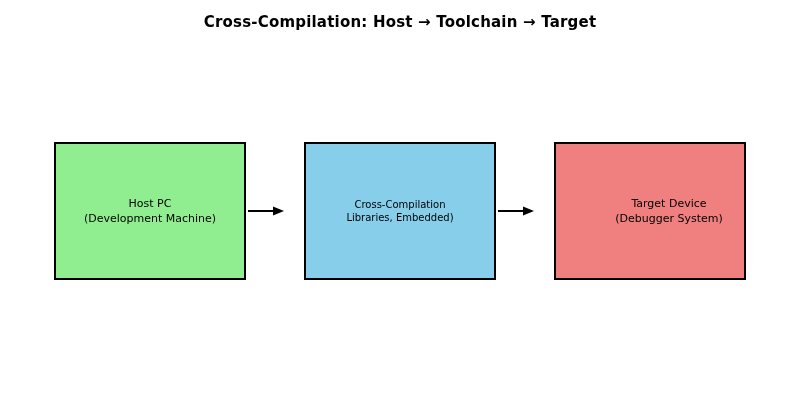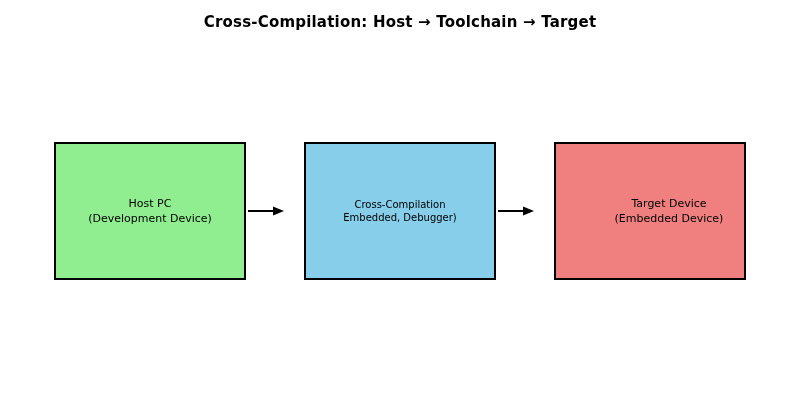--- a/index.html
+++ b/index.html
@@ -73,41 +73,41 @@
 </head>
 <body>
 
 <div class="canvas">
 
   <div class="title">Cross-Compilation: Host → Toolchain → Target</div>
 
   <div class="box box-host" style="background-color: rgb(144, 238, 144);">
     <div class="label label-lg">
       <span>Host PC</span>
-      <span>(Development Device)</span>
+      <span>(Development Machine)</span>
     </div>
   </div>
 
   <svg class="arrow arrow-1" viewBox="0 0 58 16" xmlns="http://www.w3.org/2000/svg" style="color: rgb(0, 0, 0);">
     <line x1="2" y1="8" x2="28" y2="8" stroke="currentColor" stroke-width="2"></line>
     <polygon points="27,3.5 38,8 27,12.5" fill="currentColor"></polygon>
   </svg>
 
   <div class="box box-toolchain" style="background-color: rgb(135, 206, 235);">
     <div class="label label-sm">
       <span>Cross-Compilation</span>
-      <span>Embedded, Debugger)</span>
+      <span>Libraries, Embedded)</span>
     </div>
   </div>
 
   <svg class="arrow arrow-2" viewBox="0 0 58 16" xmlns="http://www.w3.org/2000/svg" style="color: rgb(0, 0, 0);">
     <line x1="2" y1="8" x2="28" y2="8" stroke="currentColor" stroke-width="2"></line>
     <polygon points="27,3.5 38,8 27,12.5" fill="currentColor"></polygon>
   </svg>
 
   <div class="box box-target" style="background-color: rgb(240, 128, 128); padding-left: 38px;">
     <div class="label label-lg">
       <span>Target Device</span>
-      <span>(Embedded Device)</span>
+      <span>(Debugger System)</span>
     </div>
   </div>
 
 </div>
 
 </body></html>

